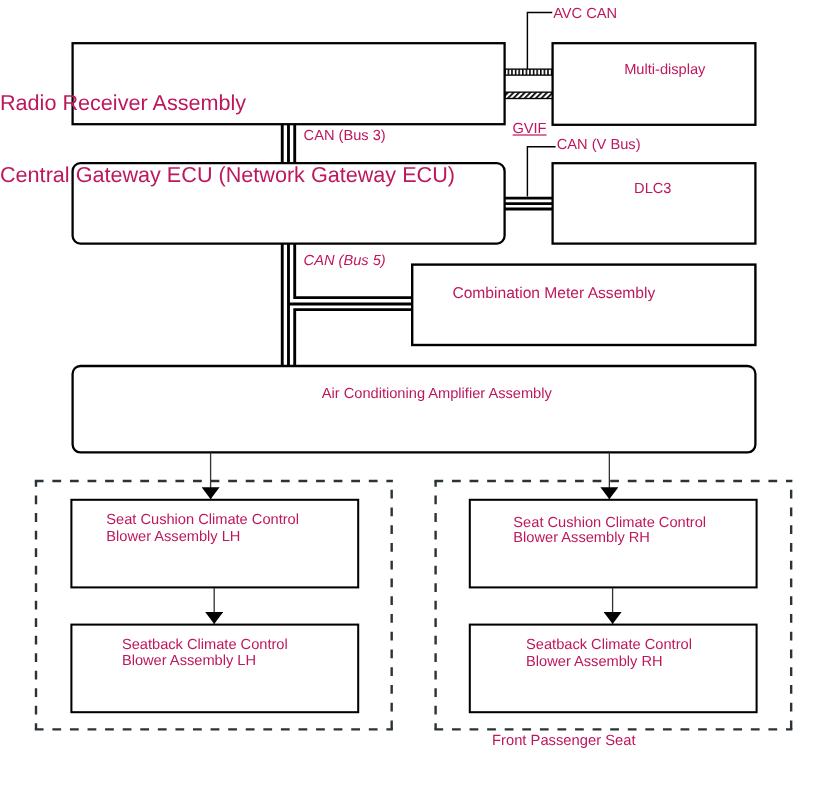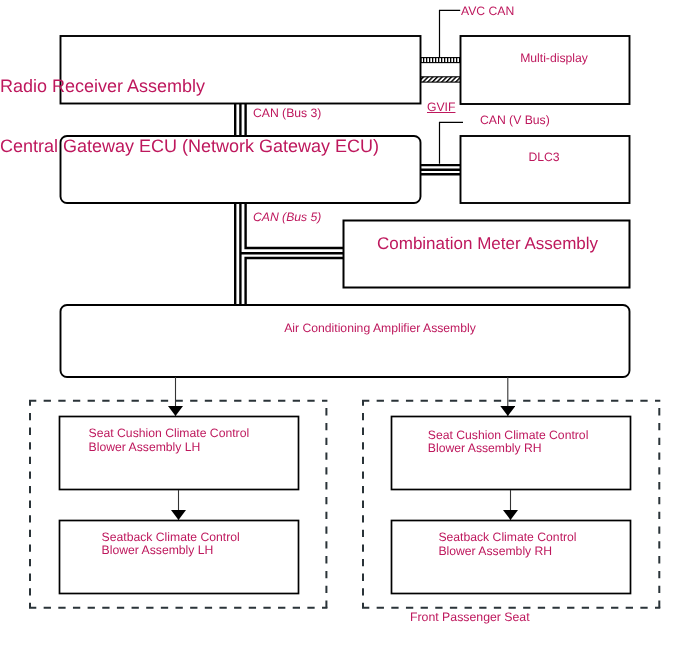--- a/index.html
+++ b/index.html
@@ -119,27 +119,27 @@
       <line x1="507.8" y1="377" x2="507.8" y2="416" marker-end="url(#arrowhead)"></line>
       <line x1="510.5" y1="490" x2="510.5" y2="520" marker-end="url(#arrowhead)"></line>
     </g>
   </svg>
 
   
   <div class="lbl" style="left:0;top:53px;width:474px;text-align:left;font-size:18px;margin-top:27px;">Radio Receiver Assembly</div>
   <div class="lbl" style="left:438px;top:52px;width:200px;text-align:center;font-size:12.2px;margin-left:16px;">Multi-display</div>
   <div class="lbl" style="left:0;top:140px;width:457px;font-size:18px;">Central Gateway ECU (Network Gateway ECU)</div>
   <div class="lbl" style="left:444px;top:151px;width:200px;text-align:center;font-size:12.2px;">DLC3</div>
-  <div class="lbl" style="left:377px;top:237px;width:200px;text-align:right;font-size:17px;">Combination Meter Assembly</div>
-  <div class="lbl" style="left:264px;top:322px;width:200px;text-align:center;font-size:12.2px;margin-left:16px;">Air Conditioning Amplifier Assembly</div>
+  <div class="lbl" style="left:377px;top:237px;width:200px;text-align:left;font-size:13px;">Combination Meter Assembly</div>
+  <div class="lbl" style="left:264px;top:322px;width:200px;text-align:center;font-size:12.2px;">Air Conditioning Amplifier Assembly</div>
 
   <div class="lbl" style="left:461px;top:5px;font-size:12.2px;">AVC CAN</div>
   <div class="lbl" style="left:427px;top:101px;font-size:12.2px;text-decoration:underline;">GVIF</div>
   <div class="lbl" style="left:253px;top:107px;font-size:12.2px;">CAN (Bus 3)</div>
-  <div class="lbl" style="left:480px;top:114px;font-size:12.2px;">CAN (V Bus)</div>
+  <div class="lbl" style="left:464px;top:114px;font-size:12.2px;">CAN (V Bus)</div>
   <div class="lbl" style="left:253px;top:211px;font-size:12.2px;font-style:italic;">CAN (Bus 5)</div>
 
   <div class="lbl" style="left:88.6px;top:426.8px;font-size:12.2px;line-height:13.7px;">
     <div>Seat Cushion Climate Control</div>
     <div>Blower Assembly LH</div>
   </div>
   <div class="lbl" style="left:101.6px;top:530.5px;font-size:12.2px;line-height:13.7px;">
     <div>Seatback Climate Control</div>
     <div>Blower Assembly LH</div>
   </div>

